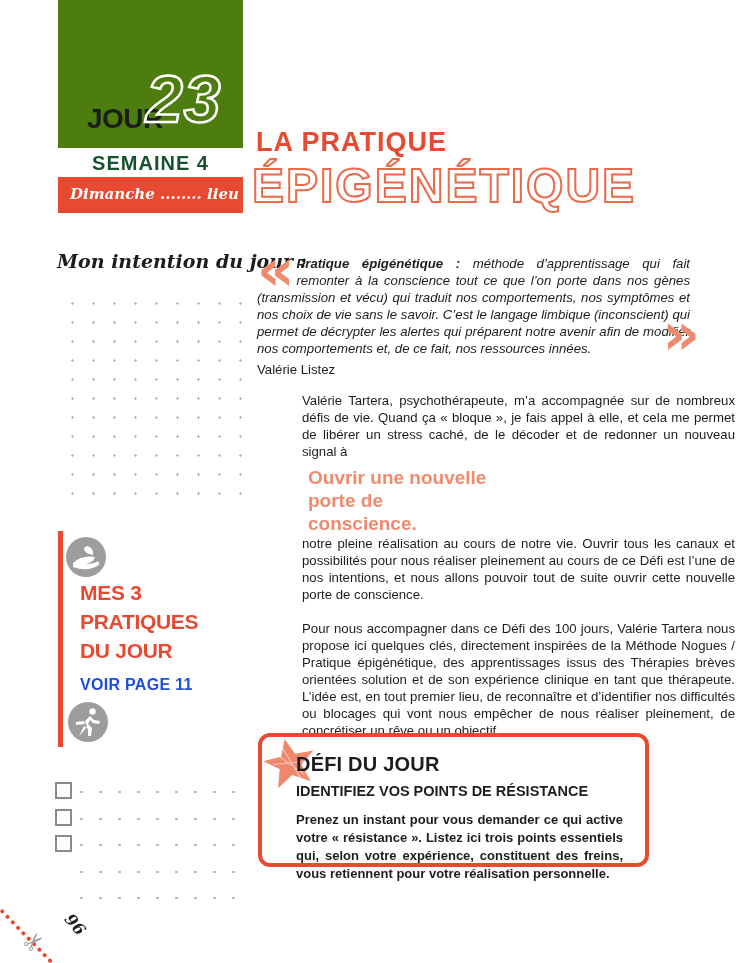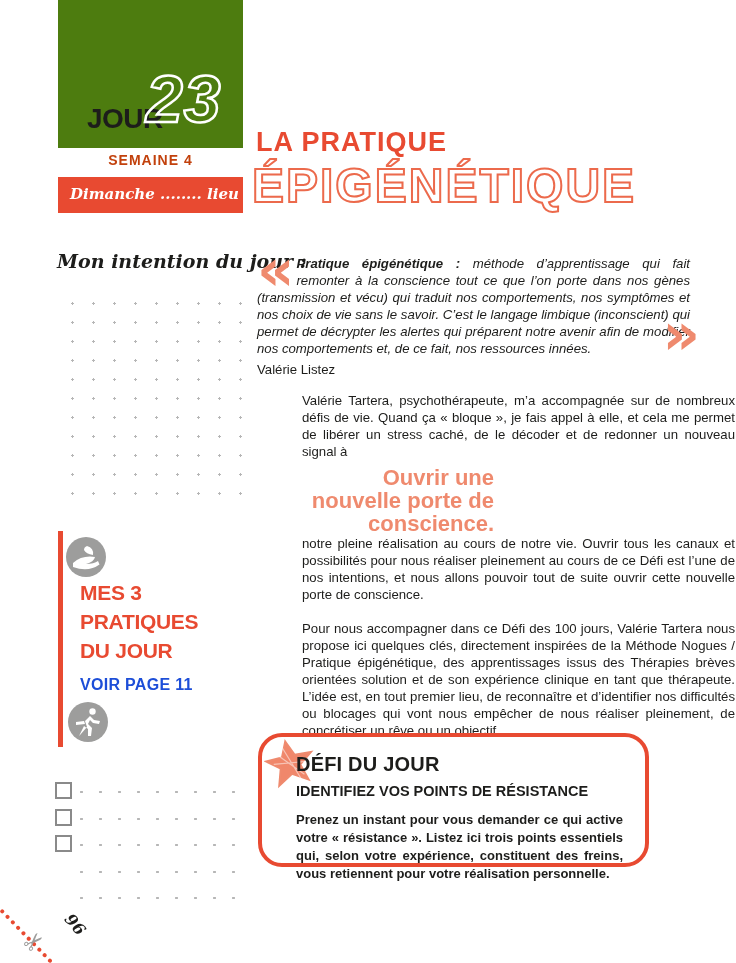--- a/index.html
+++ b/index.html
@@ -5,21 +5,21 @@
   html,body{margin:0;padding:0;background:#fff;}
   .page{position:relative;width:736px;height:963px;background:#ffffff;overflow:hidden;
         font-family:"Liberation Sans",sans-serif;color:#1d1d1b;}
 
   
   .day-block{position:absolute;left:58px;top:0;width:185px;height:148px;background:#4d7c0f;}
   .day-label{position:absolute;left:29px;top:103px;font-size:28px;font-weight:bold;color:#1d1d1b;letter-spacing:-0.5px;}
   .day-number{position:absolute;left:88px;top:66px;font-size:66px;font-weight:bold;line-height:66px;
               color:transparent;-webkit-text-stroke:2.5px #ffffff;letter-spacing:1px;font-style:italic;}
   .week-label{position:absolute;left:58px;top:152px;width:185px;text-align:center;
-              font-size:14px;font-weight:bold;color:#c2410c;letter-spacing:1px;}
+              font-size:20px;font-weight:bold;color:#14532d;letter-spacing:1px;}
   .date-bar{position:absolute;left:58px;top:177px;width:185px;height:36px;background:#e84a31;}
   .date-line{position:absolute;left:12px;top:8px;font-family:"DejaVu Serif",serif;font-style:italic;
              font-weight:bold;font-size:15px;color:#ffffff;white-space:nowrap;}
   .title1{position:absolute;left:256px;top:127px;font-size:27px;font-weight:bold;color:#e84a31;letter-spacing:1px;}
   .title2{position:absolute;left:252px;top:158px;font-size:48px;font-weight:bold;letter-spacing:2px;
           color:transparent;-webkit-text-stroke:2px #ec6a4c;}
 
   
   .intention-label{position:absolute;left:57px;top:250px;font-family:"DejaVu Serif",serif;
                    font-style:italic;font-weight:bold;font-size:19px;color:#1d1d1b;}
@@ -48,28 +48,28 @@
   .q-open{float:left;font-family:"DejaVu Sans",sans-serif;font-style:normal;font-weight:bold;
           font-size:58px;line-height:34px;color:#ef8a6e;margin:-2px 8px 0 0;letter-spacing:-6px;}
   .q-close{position:absolute;right:-4px;top:62px;font-family:"DejaVu Sans",sans-serif;font-style:normal;
            font-weight:bold;font-size:58px;line-height:34px;color:#ef8a6e;letter-spacing:-6px;}
   .q-lead{font-weight:bold;}
   .q-author{font-style:normal;margin-top:4px;text-align:left;}
 
   .article{position:absolute;left:257px;top:392px;width:433px;font-size:13.2px;line-height:17px;
            text-align:justify;color:#1d1d1b;margin-left:45px;}
   .para-row{display:flex;align-items:flex-start;}
-  .pull-quote{width:186px;flex:0 0 186px;margin:6px 14px 0 6px;text-align:right;
-              font-size:22px;font-weight:bold;line-height:23px;color:#ef8a6e;}
+  .pull-quote{width:186px;flex:0 0 186px;margin:6px 14px 0 6px;text-align:left;
+              font-size:19px;font-weight:bold;line-height:23px;color:#ef8a6e;}
   .right-col{flex:1;}
   .para2{margin-top:17px;}
 
   
   .defi-box{position:absolute;left:258px;top:733px;width:391px;height:134px;box-sizing:border-box;
-            border:4px solid #e84a31;border-radius:24px;background:#fff;}
+            border:4px solid #e84a31;border-radius:12px;background:#fff;}
   .defi-star{position:absolute;left:2px;top:0px;}
   .defi-title{position:absolute;left:34px;top:16px;font-size:20px;font-weight:bold;color:#1d1d1b;letter-spacing:0.2px;}
   .defi-content{position:absolute;left:34px;right:22px;top:46px;}
   .defi-sub{font-size:14.5px;font-weight:bold;color:#1d1d1b;margin-bottom:12px;}
   .defi-body{font-size:13px;font-weight:bold;line-height:18px;color:#1d1d1b;text-align:justify;}
 
   
   .cut-line{position:absolute;left:-3px;top:903px;width:88px;border-top:4px dotted #e84a31;
             transform:rotate(46deg);transform-origin:0 0;}
   .scissors{position:absolute;left:24px;top:928px;font-size:24px;color:#9d9d9c;

